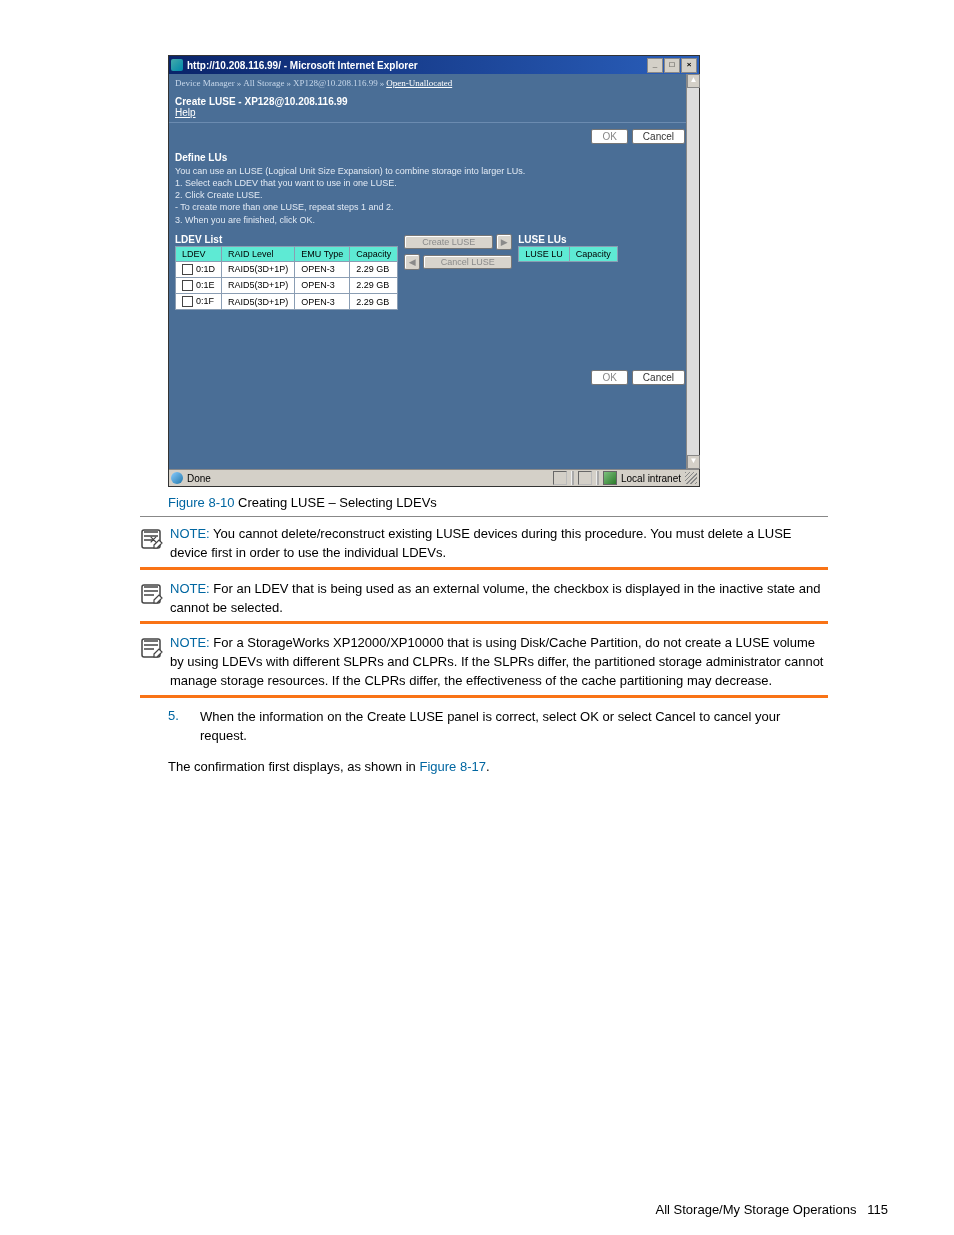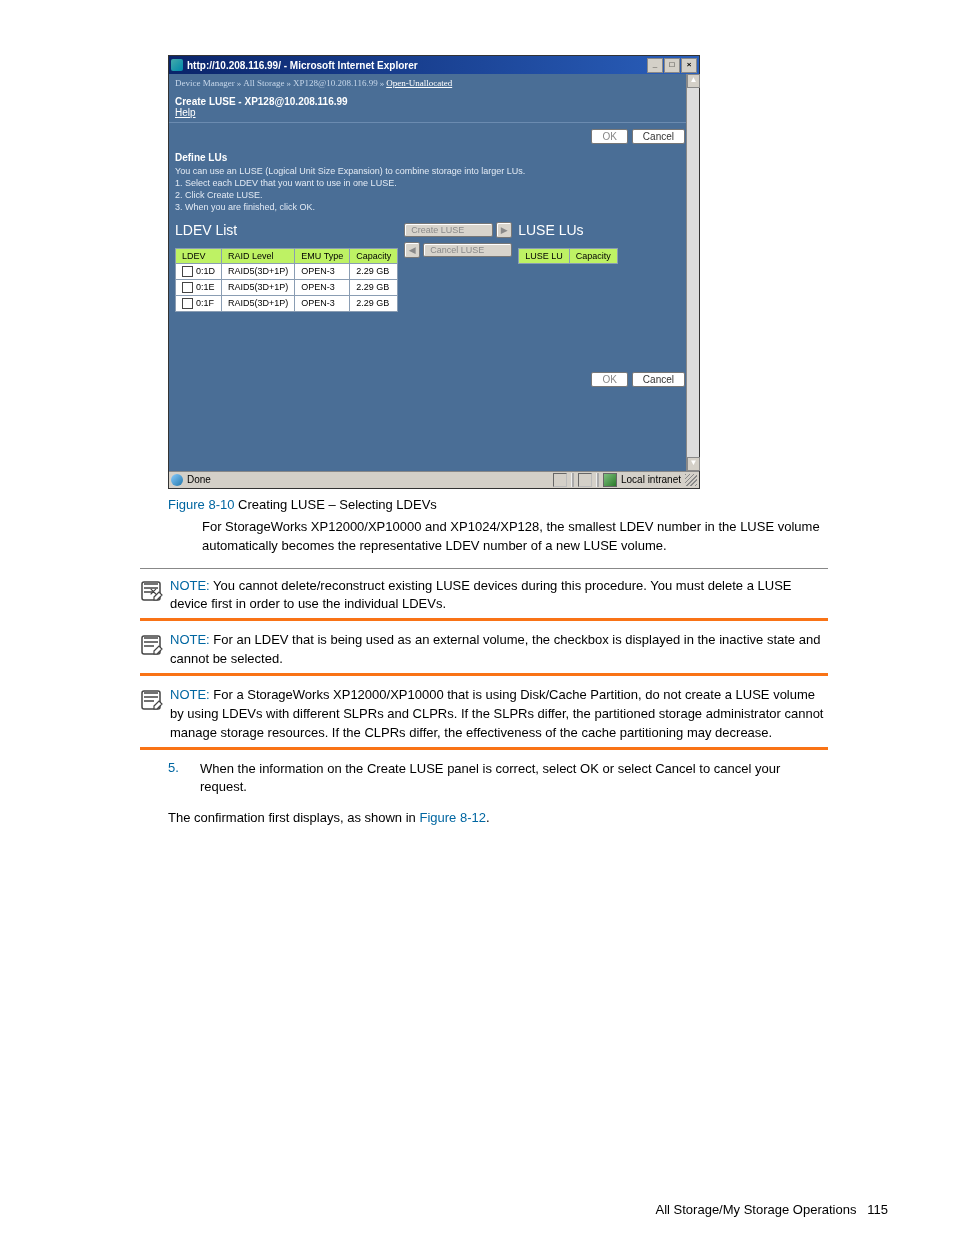--- a/index.html
+++ b/index.html
@@ -116,58 +116,58 @@
   }
   .panels {
     display:flex; align-items:flex-start;
     padding: 0 14px 60px 6px;
     gap:6px;
   }
   .ldev-col, .luse-col {
     flex:0 0 auto;
   }
   .col-title {
-    font-size:14px; font-weight:normal; color:#fff;
-    padding: 2px 0 10px 0;
+    font-size:10px; font-weight:bold; color:#fff;
+    padding: 2px 0 1px 0;
   }
   table.grid {
     border-collapse: collapse;
     font-size: 9px;
     color:#000;
     background:#fff;
   }
   table.grid th, table.grid td {
     border: 1px solid #8a9db3;
     padding: 2px 6px;
     text-align:left;
     white-space:nowrap;
   }
   table.grid th {
-    background:#bef264;
+    background:#5eead4;
     font-weight:normal;
   }
   .chk {
     width:9px;height:9px;border:1px solid #444;background:#fff;display:inline-block;margin-right:3px;vertical-align:middle;
   }
   .mid-col {
     display:flex; flex-direction:column; gap:4px;
     padding-top:2px;
     min-width:108px;
   }
   .mid-btn-row { display:flex; align-items:center; gap:3px; }
   .arrow-box {
     width:14px;height:14px;
     background:#d8d4cc;border:1px solid #777;border-radius:2px;
     font-size:9px;line-height:14px;text-align:center;color:#444;
     box-shadow: inset 1px 1px 0 #fff;
   }
   .mid-btn {
     flex:1;
     background:#d8d4cc;border:1px solid #777;border-radius:2px;
-    font-size:9px;padding:1px 6px;text-align:left;color:#333;
+    font-size:9px;padding:1px 6px;text-align:center;color:#333;
     box-shadow: inset 1px 1px 0 #fff;
   }
   .mid-btn.disabled, .arrow-box.disabled { color:#8a8a8a; }
   .ie-statusbar {
     background:#d4d0c8;
     border-top:1px solid #888;
     height:16px;
     display:flex; align-items:center;
     font-size:10px; color:#000;
     padding:0 2px;
@@ -265,20 +265,21 @@
       <div class="btnrow">
         <span class="win-btn disabled">OK</span>
         <span class="win-btn">Cancel</span>
       </div>
 
       <div class="section-title">Define LUs</div>
       <div class="desc">
         <div>You can use an LUSE (Logical Unit Size Expansion) to combine storage into larger LUs.</div>
         <div>1. Select each LDEV that you want to use in one LUSE.</div>
         <div>2. Click Create LUSE.</div>
+        <div>- To create more than one LUSE, repeat steps 1 and 2.</div>
         <div>3. When you are finished, click OK.</div>
       </div>
 
       <div class="panels">
         <div class="ldev-col">
           <div class="col-title">LDEV List</div>
           <table class="grid">
             <tbody>
                 <tr>
               <th>LDEV</th>
@@ -349,21 +350,20 @@
       <span class="zone-icon"></span>
       <span>Local intranet</span>
       <span class="resize"></span>
     </div>
   </div>
 
   <div class="manual">
     <div class="caption">
       <span class="figlabel">Figure 8-10</span><span> Creating LUSE – Selecting LDEVs</span>
     </div>
-    <div class="bodytext">For StorageWorks XP12000/XP10000 and XP1024/XP128, the smallest LDEV number in the LUSE volume automatically becomes the representative LDEV number of a new LUSE volume.</div>
 
     <div class="note" style="border-top:1px solid #888;padding-top:8px;">
       <span class="note-icon">
         <svg viewBox="0 0 24 24">
             <rect x="2" y="3" width="18" height="18" rx="2" fill="none" stroke="#444" stroke-width="1.5"></rect>
             <path d="M4 5h14M4 9h14M4 13h10" stroke="#444" stroke-width="1.4"></path>
             <path d="M15 14l6 6M21 14l-6 6" stroke="#444" stroke-width="1.4" stroke-linecap="round" transform="translate(-1,-1) scale(0.8)"></path>
             <path d="M16 15l4-2 2 4-6 6-4-0z" fill="none"></path>
             <path d="M14 18l5-5 3 3-5 5-3 0z" fill="#fff" stroke="#444" stroke-width="1.2"></path>
           </svg>
@@ -398,20 +398,20 @@
         <span class="note-label">NOTE:</span><span>  For a StorageWorks XP12000/XP10000 that is using Disk/Cache Partition, do not create a LUSE volume by using LDEVs with different SLPRs and CLPRs. If the SLPRs differ, the partitioned storage administrator cannot manage storage resources. If the CLPRs differ, the effectiveness of the cache partitioning may decrease.</span>
       </div>
     </div>
 
     <div class="step">
       <span class="num">5.</span>
       <span class="step-text">When the information on the Create LUSE panel is correct, select OK or select Cancel to cancel your request.</span>
     </div>
 
     <div class="para">
-      <span>The confirmation first displays, as shown in </span><span class="link">Figure 8-12</span><span>.</span>
+      <span>The confirmation first displays, as shown in </span><span class="link">Figure 8-17</span><span>.</span>
     </div>
   </div>
 </div>
 
 <div class="footer">
   <span>All Storage/My Storage Operations</span>&nbsp;&nbsp;&nbsp;<span>115</span>
 </div>
 
 </body></html>

